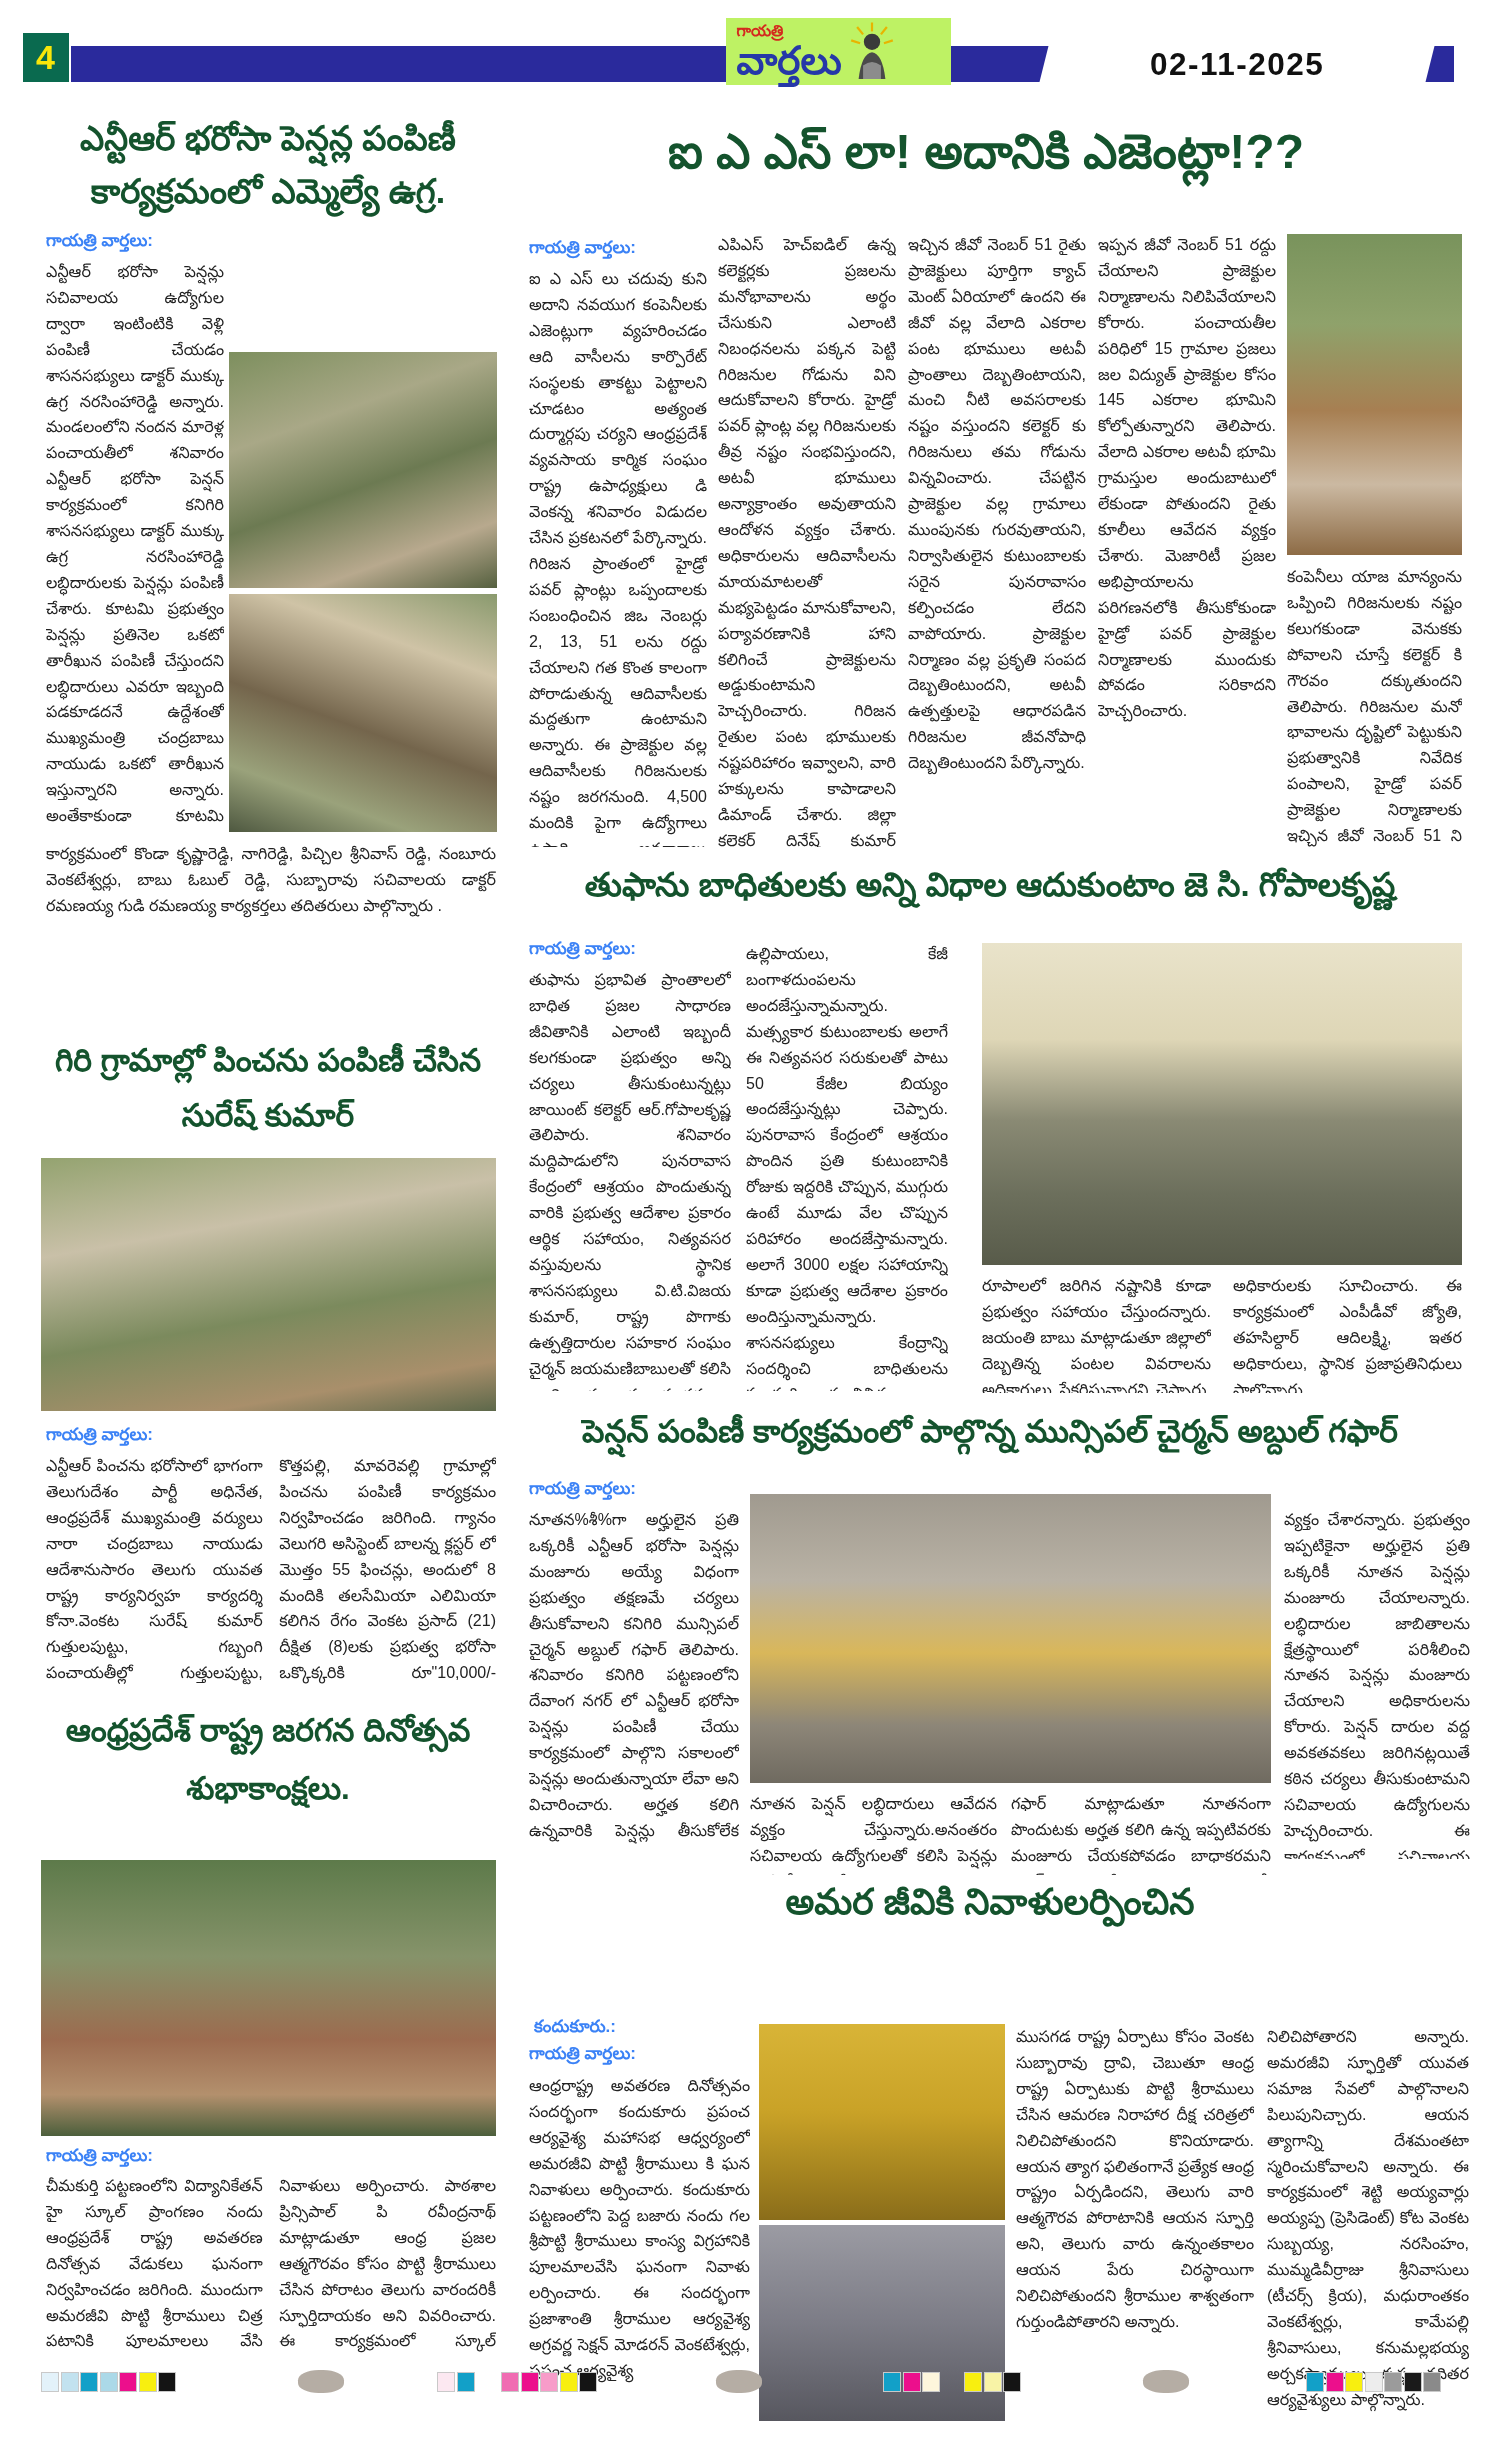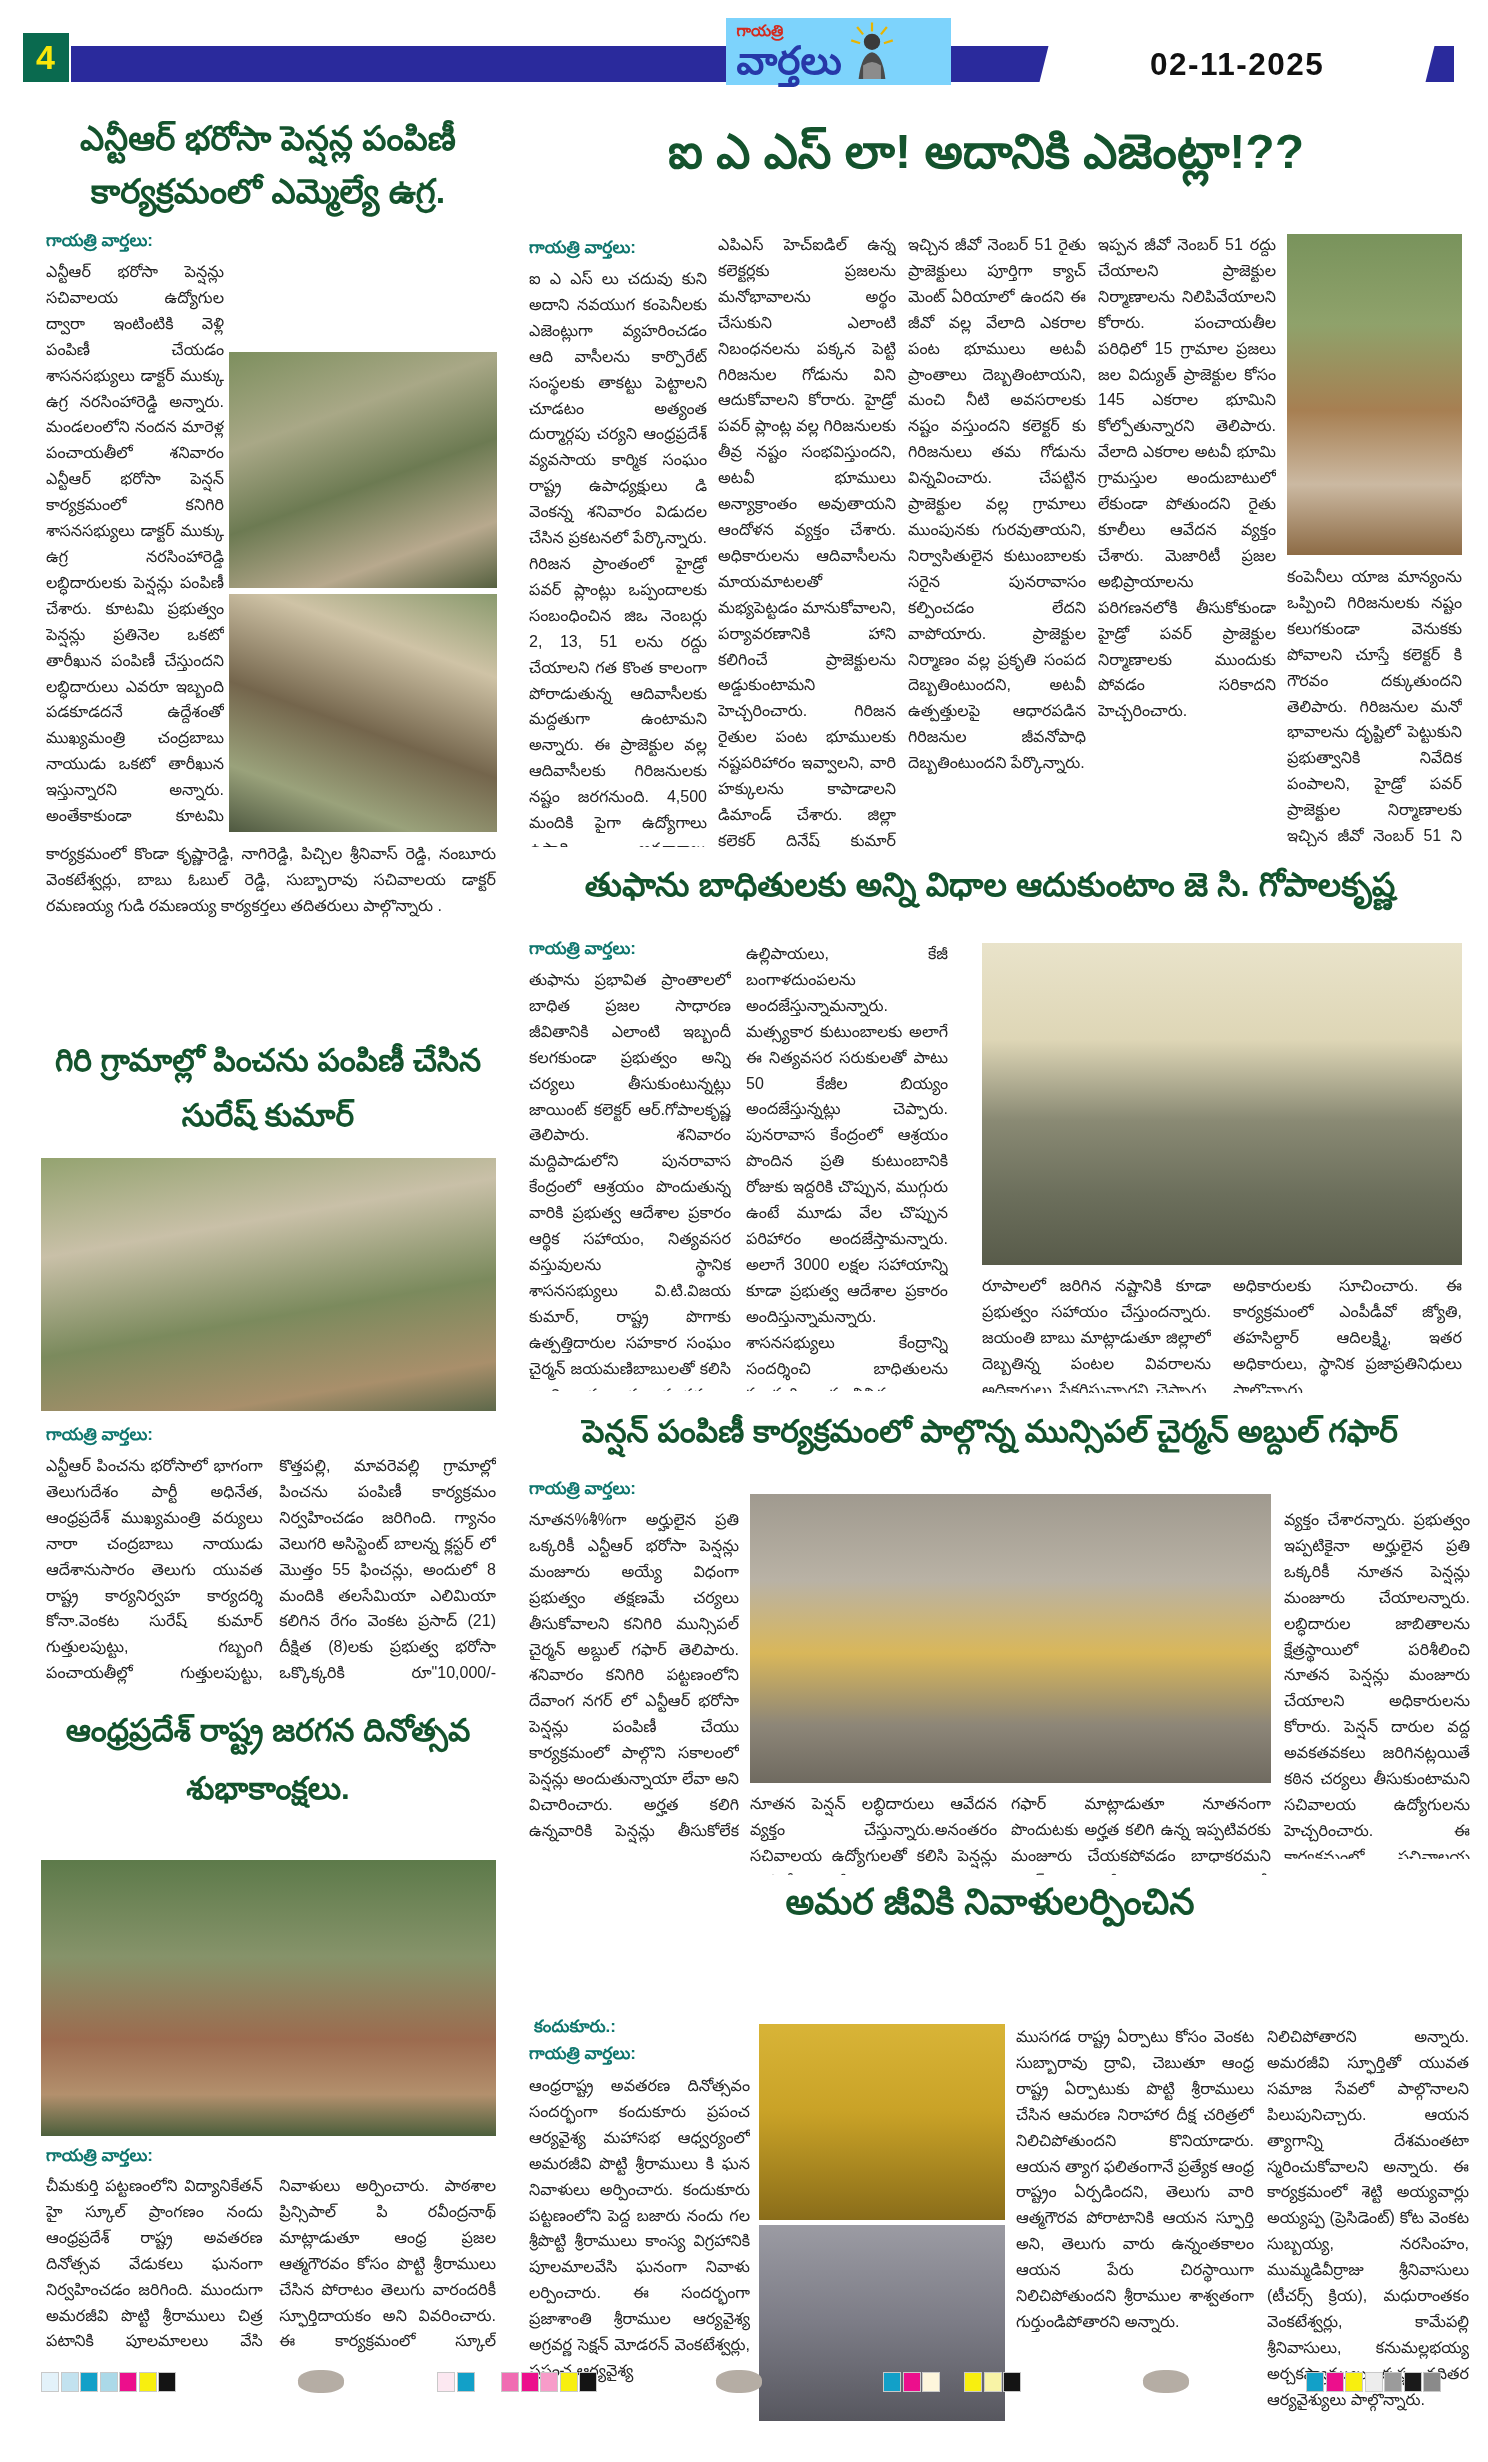--- a/index.html
+++ b/index.html
@@ -4,33 +4,33 @@
 <style>
   html,body{margin:0;padding:0;background:#ffffff;}
   .page{position:relative;width:1488px;height:2462px;background:#ffffff;overflow:hidden;
         font-family:"Liberation Sans", sans-serif;color:#1c1c1c;}
 
   
   .pgnum{position:absolute;left:22.5px;top:33px;width:46px;height:49px;background:#0a6a4f;
          display:flex;align-items:center;justify-content:center;color:#f9e60a;
          font-size:34px;font-weight:bold;}
   .navybar{position:absolute;left:71px;top:46px;width:1383px;height:36px;background:#2a2a9c;}
-  .masthead{position:absolute;left:726px;top:18px;width:225px;height:67px;background:#7dd3fc;
+  .masthead{position:absolute;left:726px;top:18px;width:225px;height:67px;background:#bef264;
             display:flex;align-items:center;justify-content:flex-start;padding-left:10.5px;box-sizing:border-box;}
   .mh-txt{display:flex;flex-direction:column;line-height:1;}
   .mh-top{color:#d42a1e;font-size:15.7px;font-weight:bold;margin-bottom:1.5px;}
   .mh-title{color:#2638a8;font-size:39px;font-weight:bold;}
   .mh-logo{margin-left:6px;}
   .datebox{position:absolute;left:1044px;top:46px;width:386px;height:36px;background:#ffffff;
            transform:skewX(-14deg);display:flex;align-items:center;justify-content:center;}
   .datebox span{transform:skewX(14deg);font-size:31.5px;font-weight:bold;color:#111;letter-spacing:1.5px;}
 
   
   .hl{position:absolute;font-weight:bold;color:#14532d;text-align:center;}
-  .byline{position:absolute;color:#0f766e;font-weight:bold;font-size:17px;}
+  .byline{position:absolute;color:#3b82f6;font-weight:bold;font-size:17px;}
   .col{position:absolute;font-size:16px;line-height:1.62;text-align:justify;color:#222;
        overflow:hidden;}
   .two-col{column-count:2;column-gap:16.5px;}
   .photo{position:absolute;overflow:hidden;}
 
   
   .ph-a1{background:linear-gradient(160deg,#7d8f5e 0%,#a9a887 30%,#6c7a52 55%,#b8a98e 80%,#55603f 100%);}
   .ph-a2{background:linear-gradient(200deg,#8a9a6e 0%,#cfc3a6 25%,#74654c 55%,#9aa27b 80%,#4e5840 100%);}
   .ph-b{background:linear-gradient(180deg,#79935c 0%,#8fa26b 28%,#a77f52 55%,#cbb9a2 78%,#8d6b45 100%);}
   .ph-c{background:linear-gradient(180deg,#e9e3ca 0%,#ded6b6 30%,#8a8a74 55%,#6c6f5c 78%,#585b4a 100%);}

